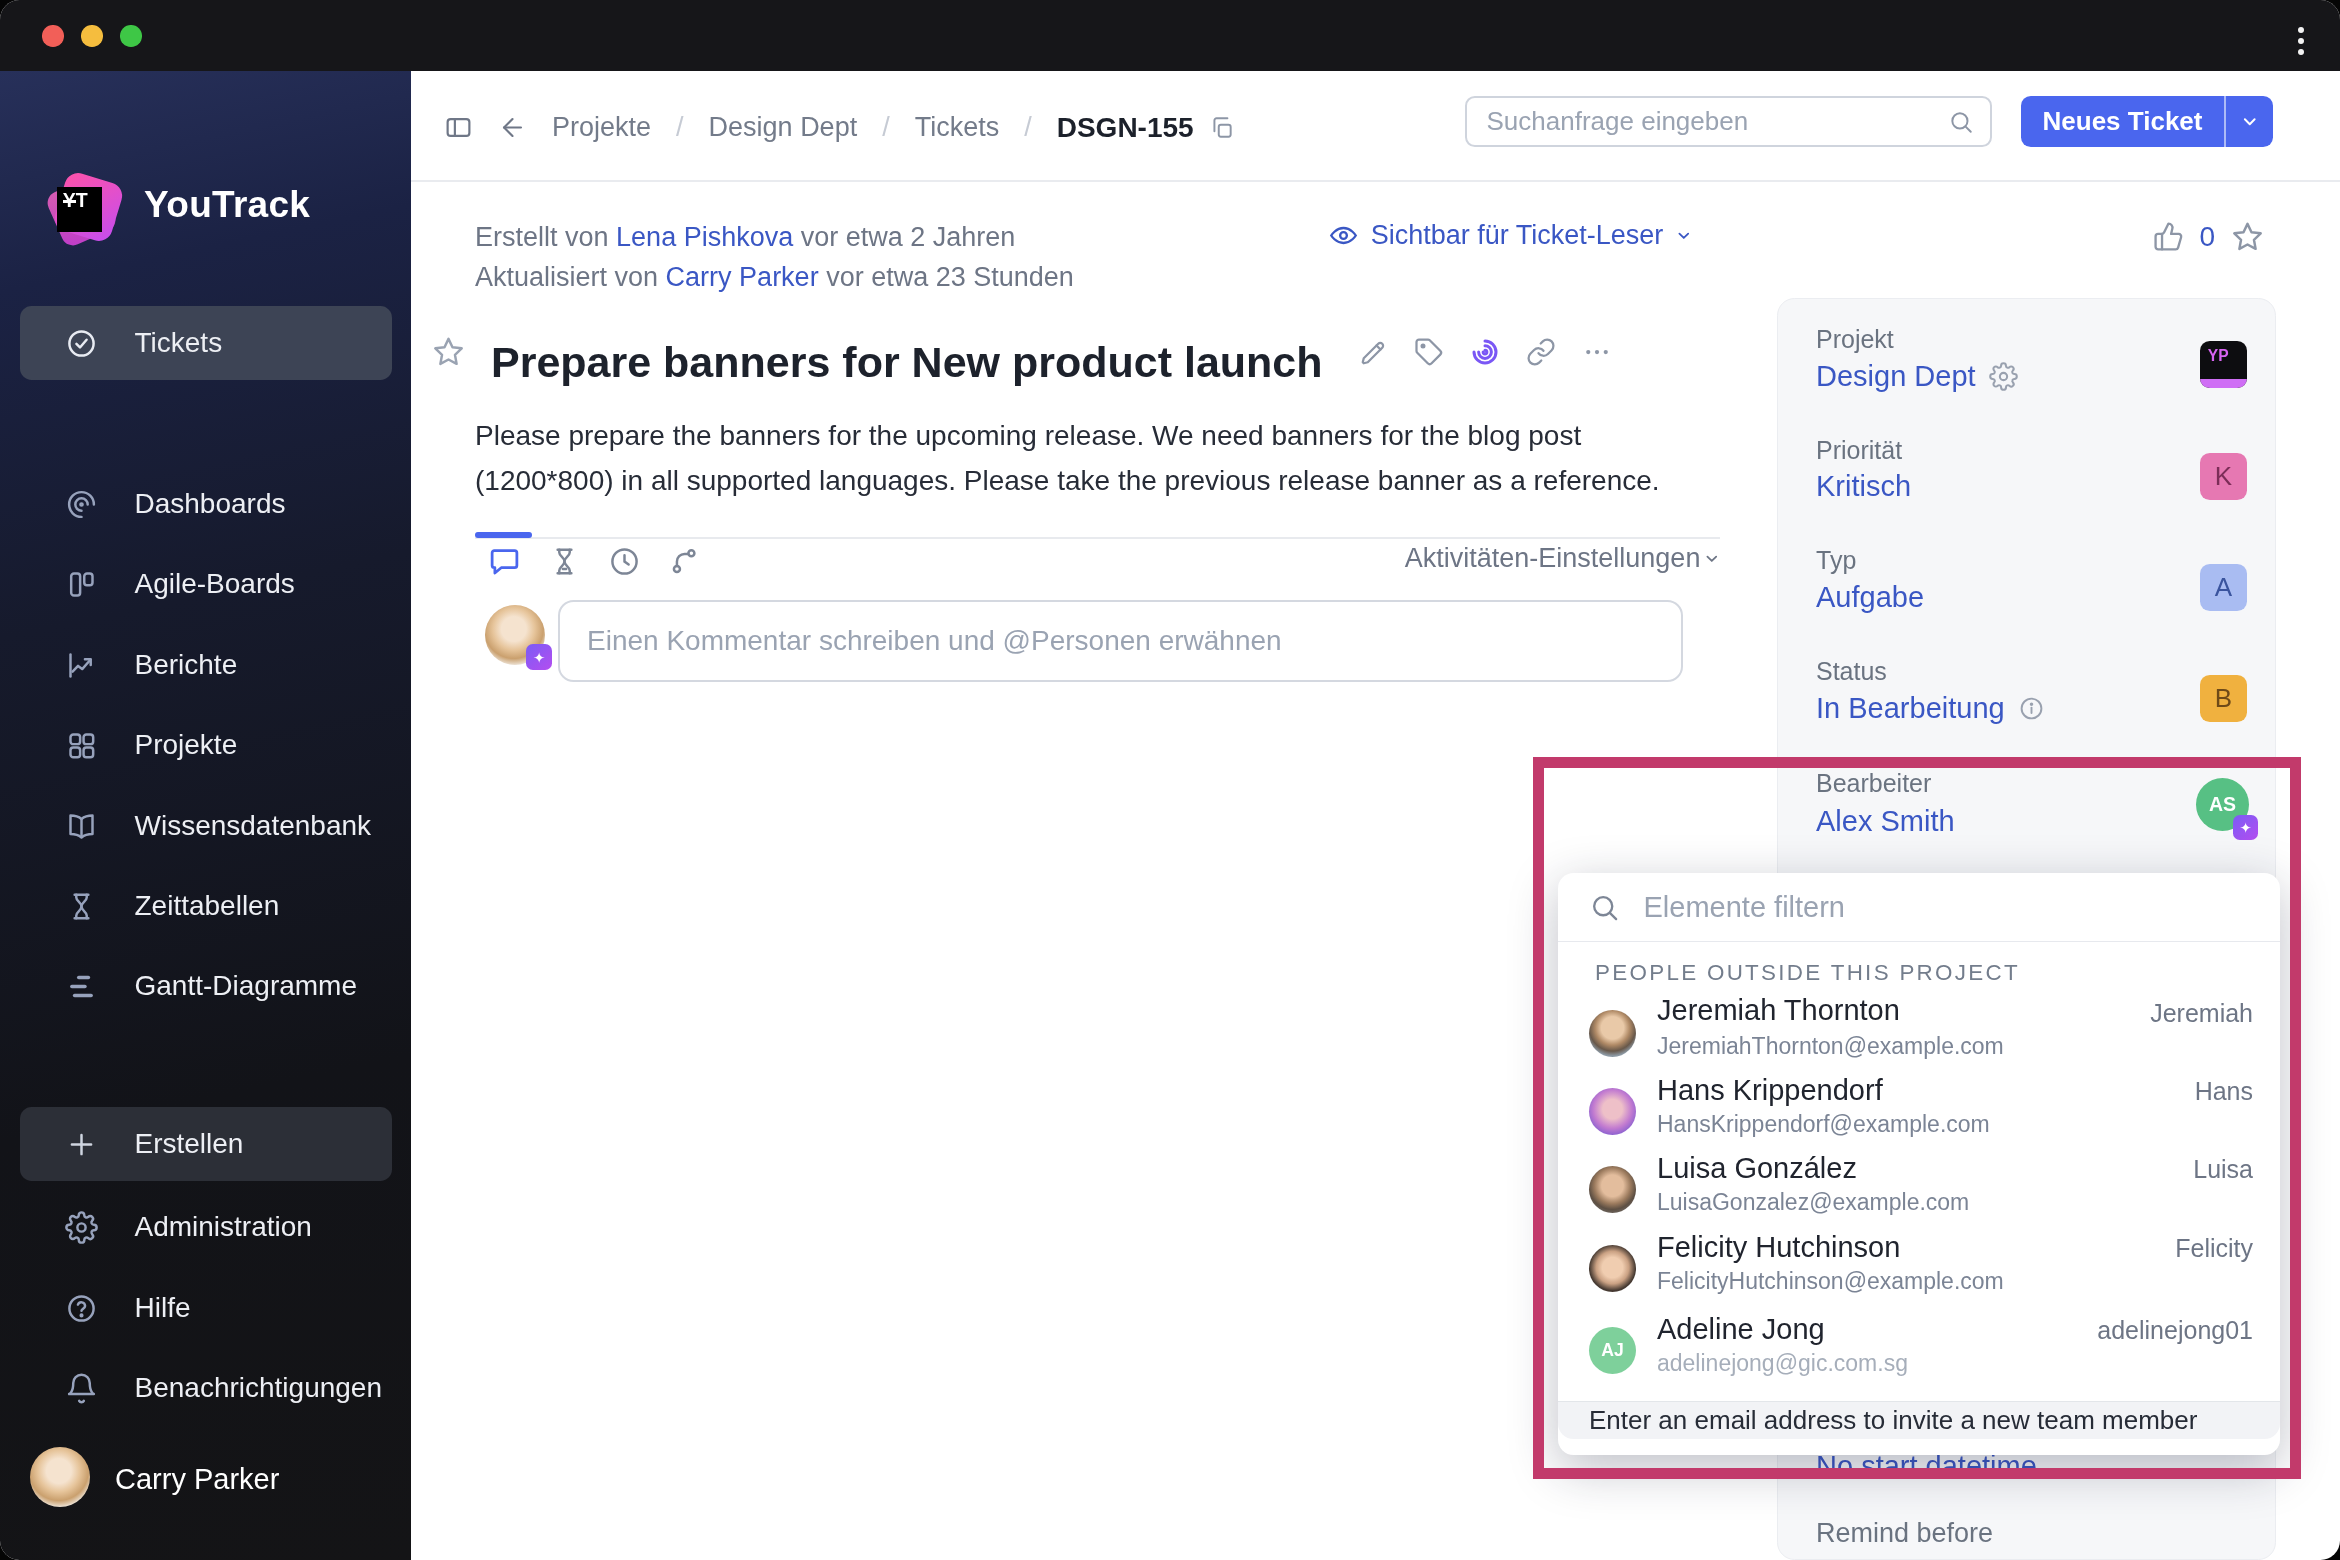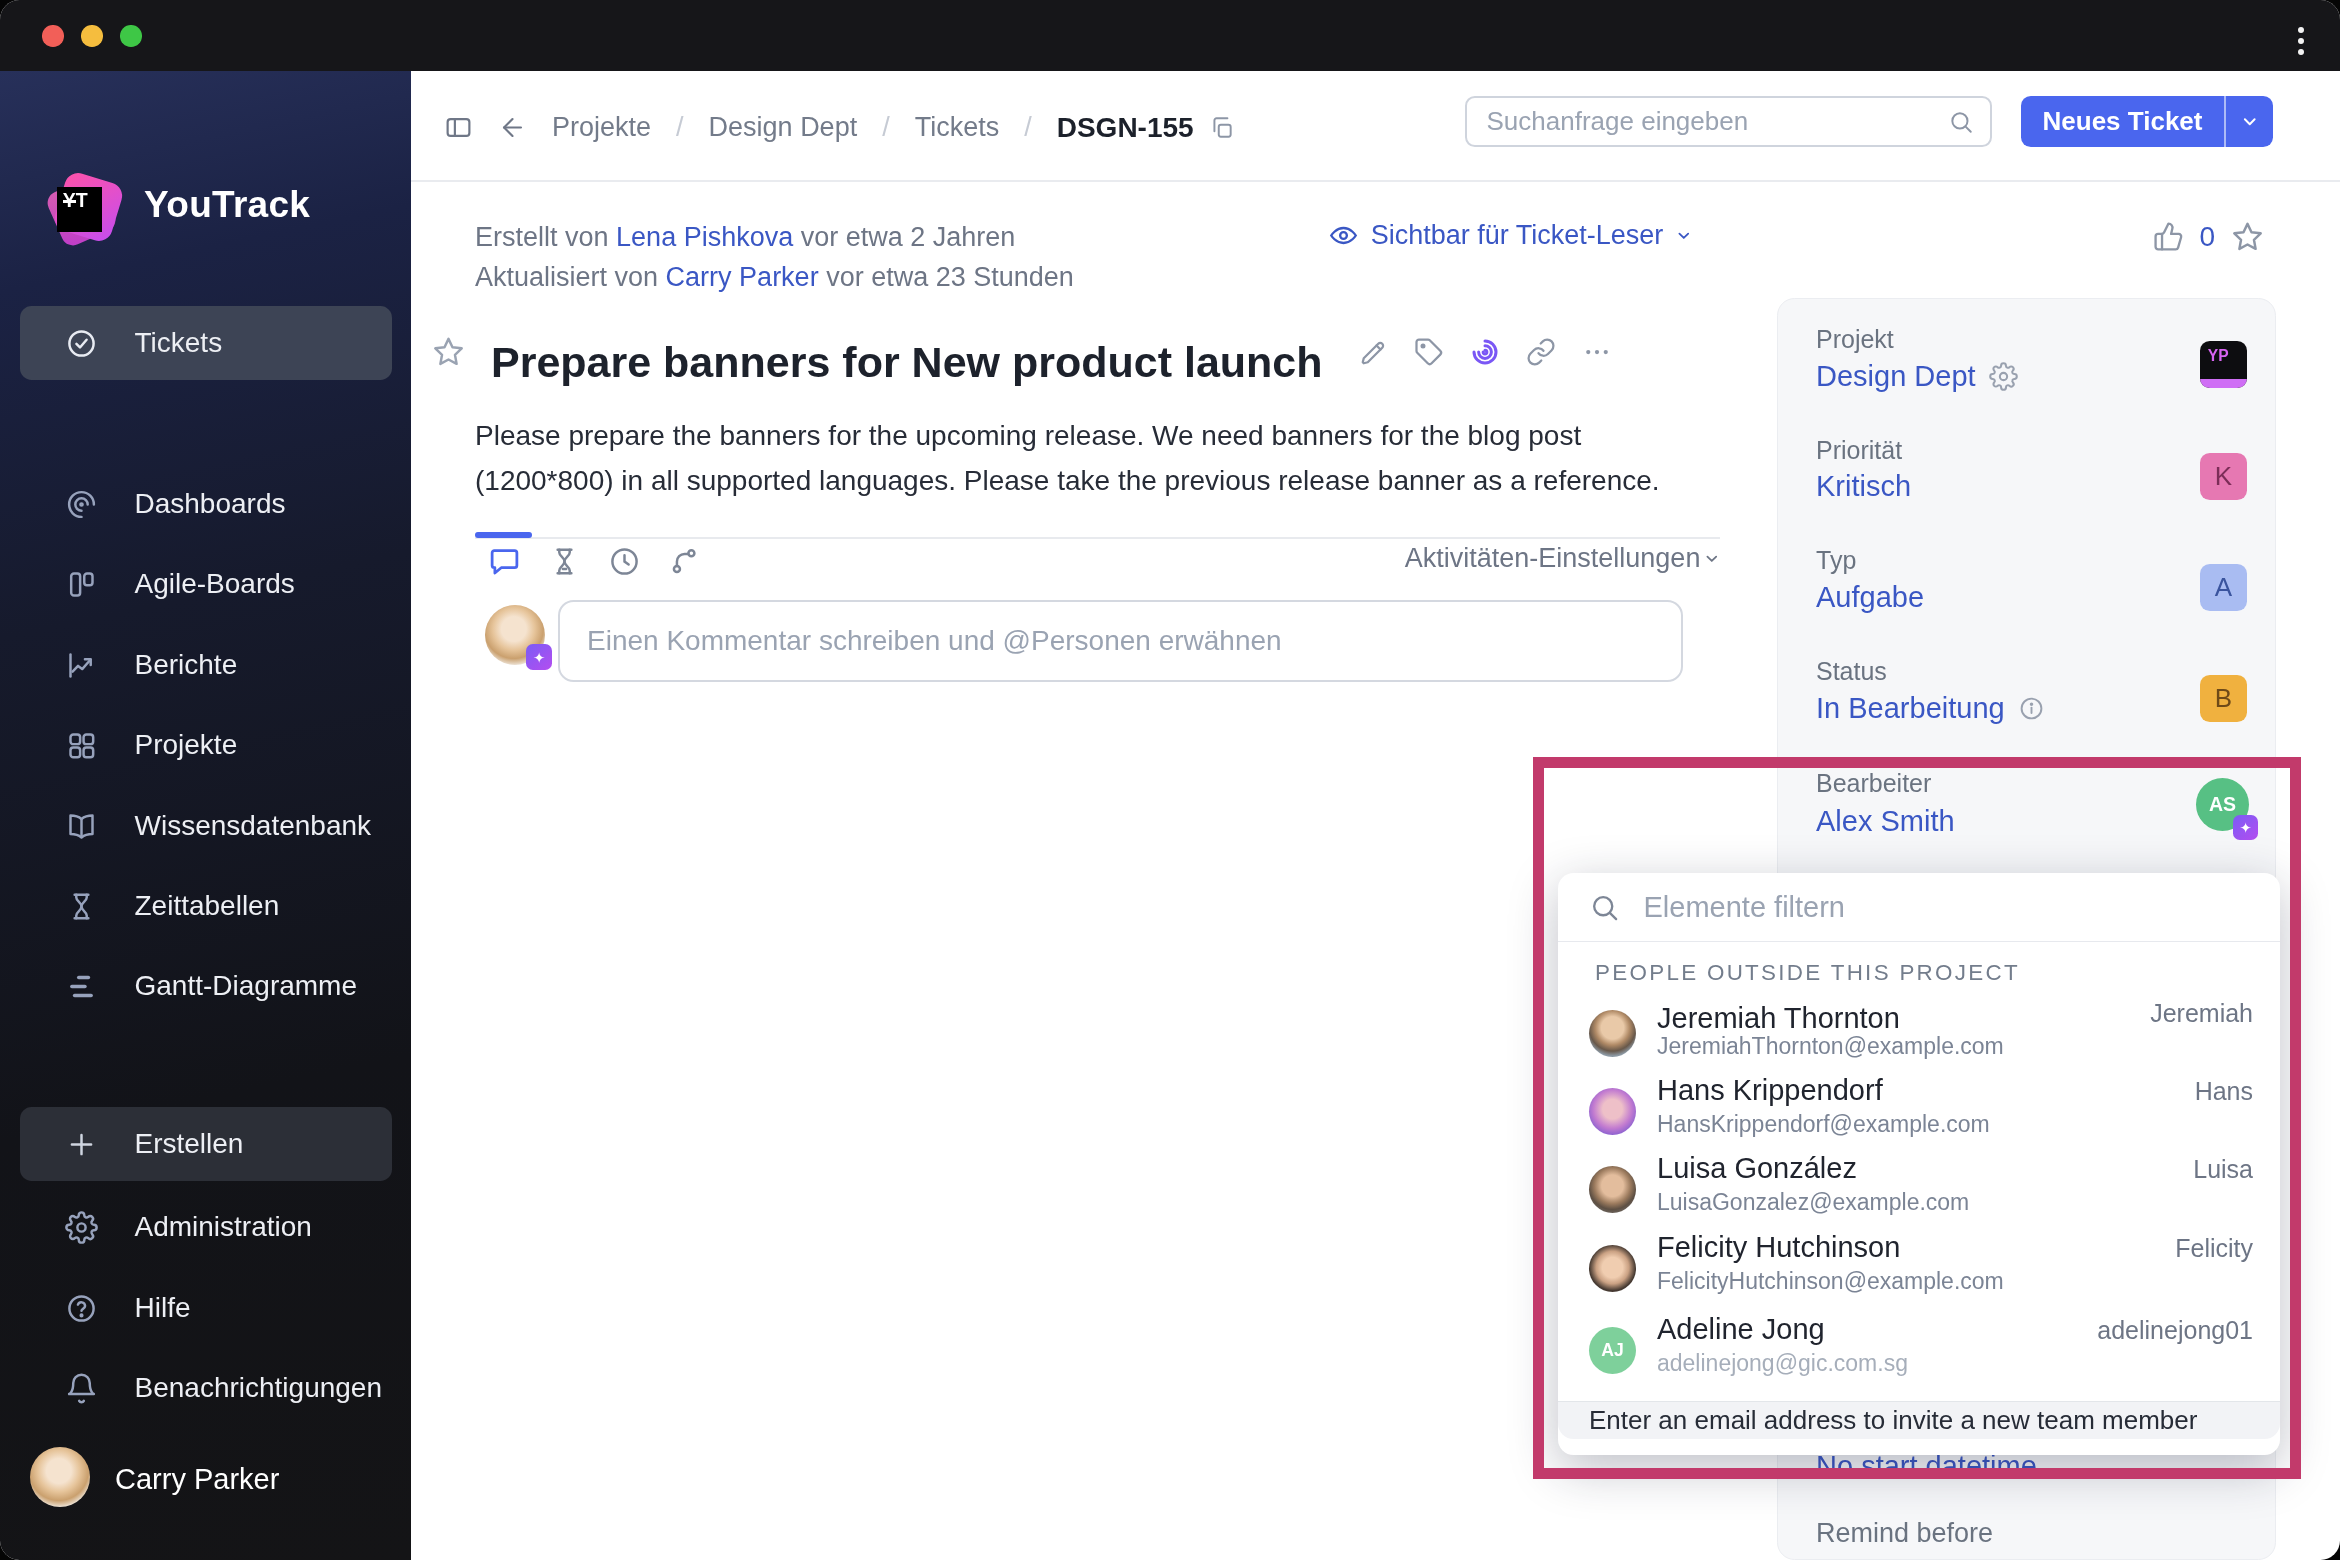--- a/index.html
+++ b/index.html
@@ -430,21 +430,21 @@
           <circle cx="11" cy="11" r="7"></circle>
           <path d="M16.5 16.5L21 21"></path>
         </svg>
       <input placeholder="Elemente filtern" style="">
     </div>
     <div class="p-div"></div>
     <div class="p-section">PEOPLE OUTSIDE THIS PROJECT</div>
 
     <div class="p-row" style="top:119px">
       <span class="p-av av-photo1" style="top:17.6px"></span>
-      <span class="p-name" style="top:10px">Jeremiah Thornton</span>
+      <span class="p-name" style="top:2px">Jeremiah Thornton</span>
       <span class="p-mail" style="top:41px">JeremiahThornton@example.com</span>
       <span class="p-user" style="top:6.8px">Jeremiah</span>
     </div>
     <div class="p-row" style="top:275px">
       <span class="p-av av-photo3" style="top:17.6px"></span>
       <span class="p-name" style="top:3.9px">Luisa González</span>
       <span class="p-mail" style="top:41px">LuisaGonzalez@example.com</span>
       <span class="p-user" style="top:6.8px">Luisa</span>
     </div>
     <div class="p-row" style="top:197px">

